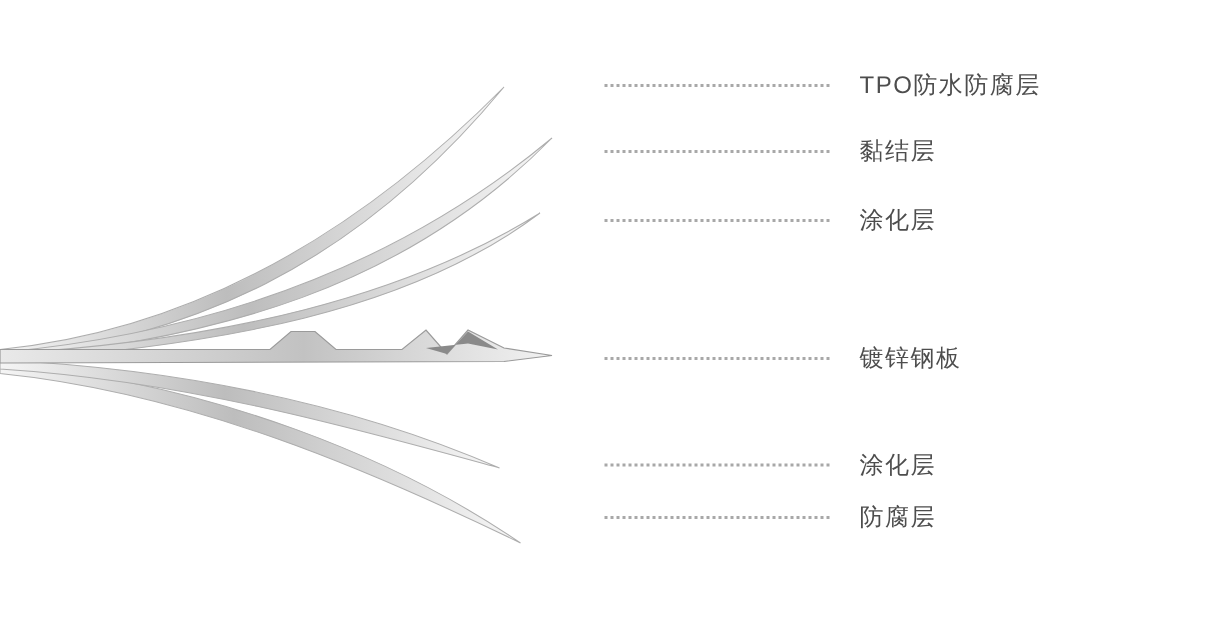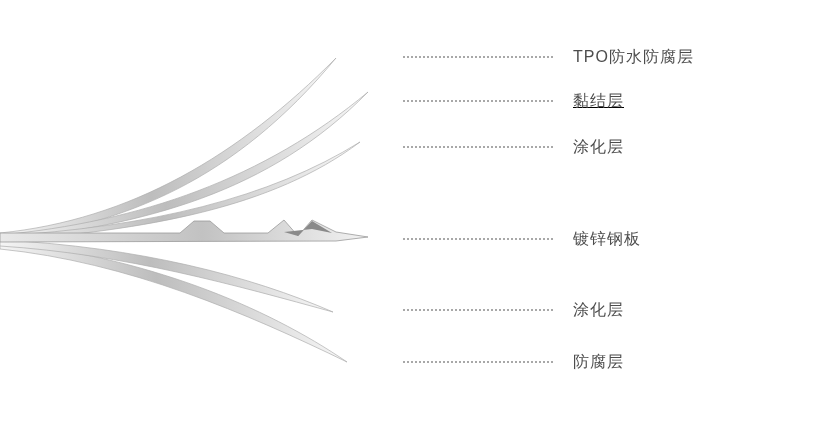--- a/index.html
+++ b/index.html
@@ -33,25 +33,25 @@
     border-bottom: 2px dotted #a8a8a8;
     margin-right: 20px;
   }
   .layer-label {
     font-size: 16px;
     color: #4d4d4d;
     letter-spacing: 1px;
     white-space: nowrap;
   }
   .row-1 { top: 46px; }
-  .row-2 { top: 90px; text-decoration: underline; }
+  .row-2 { top: 90px; }
   .row-3 { top: 136px; }
   .row-4 { top: 228px; justify-content: space-between; }
   .row-5 { top: 299px; }
-  .row-6 { top: 351px; }
+  .row-6 { top: 334px; }
 </style>
 </head>
 <body>
 
 <div class="stage">
 
   <svg class="diagram-svg" width="420" height="428" viewBox="0 0 420 428">
     <defs>
       <linearGradient id="bladeGrad" x1="0" y1="0" x2="1" y2="0">
         <stop offset="0" stop-color="#f5f5f5"></stop>

